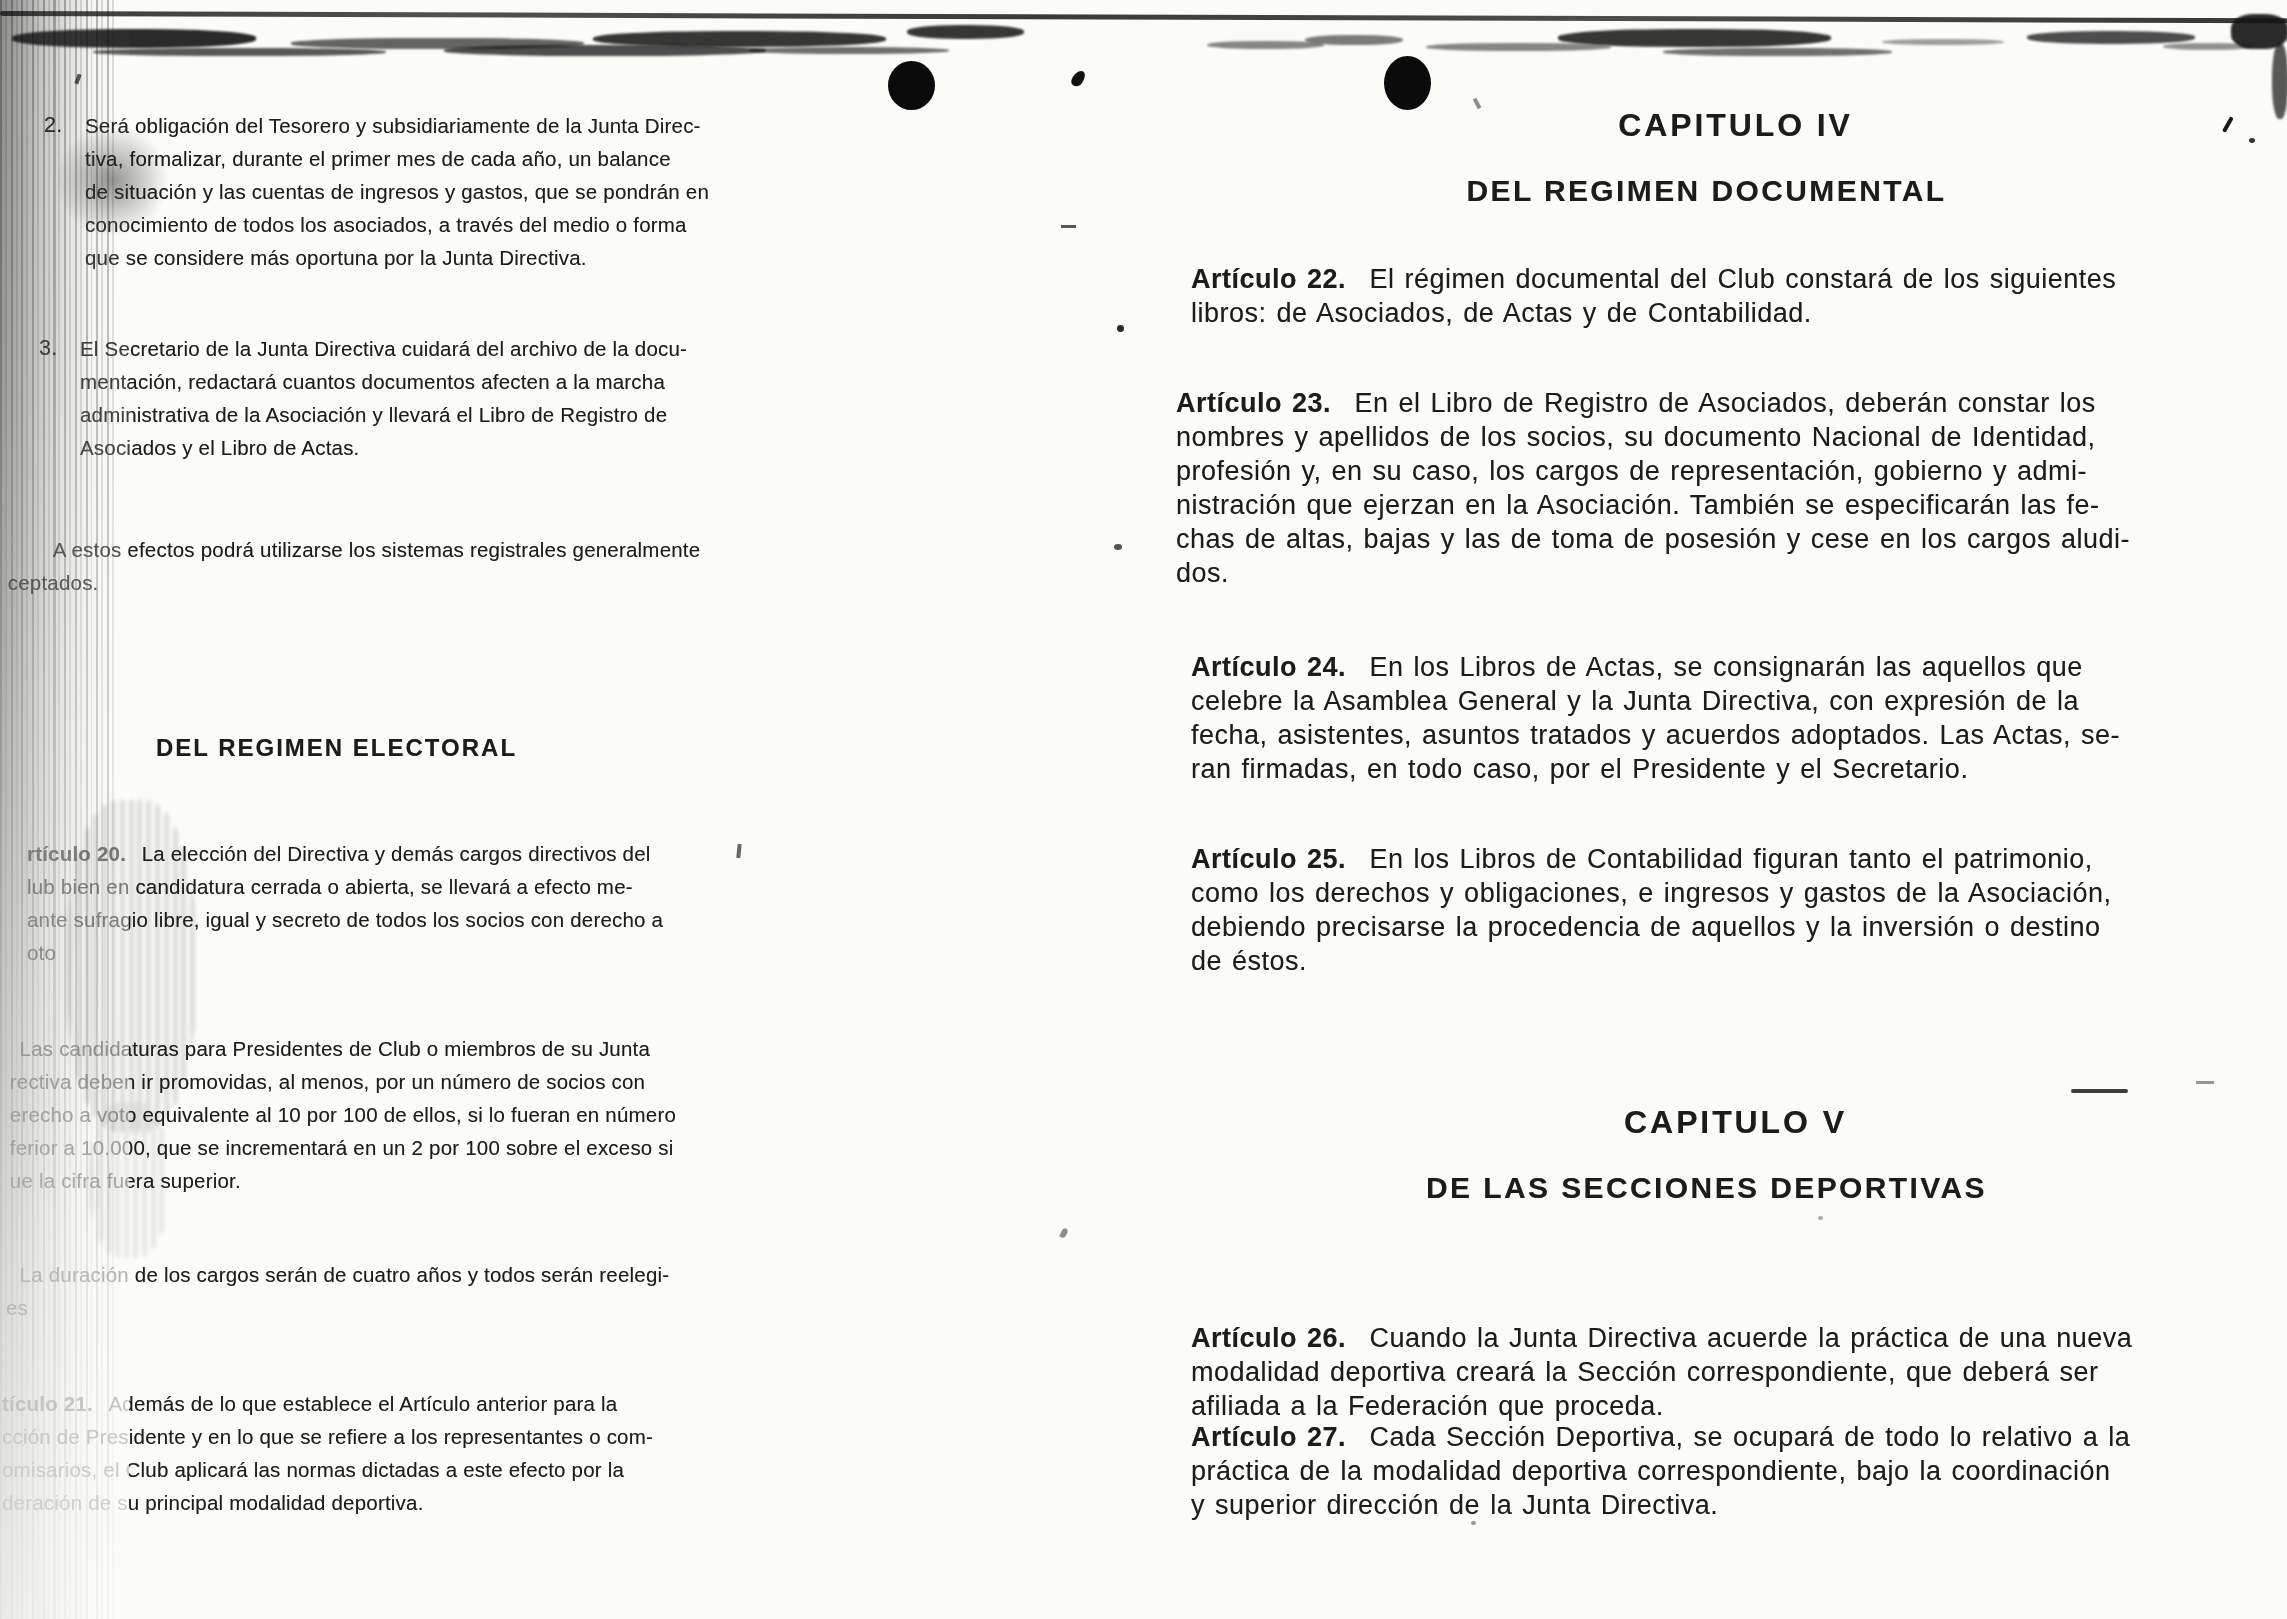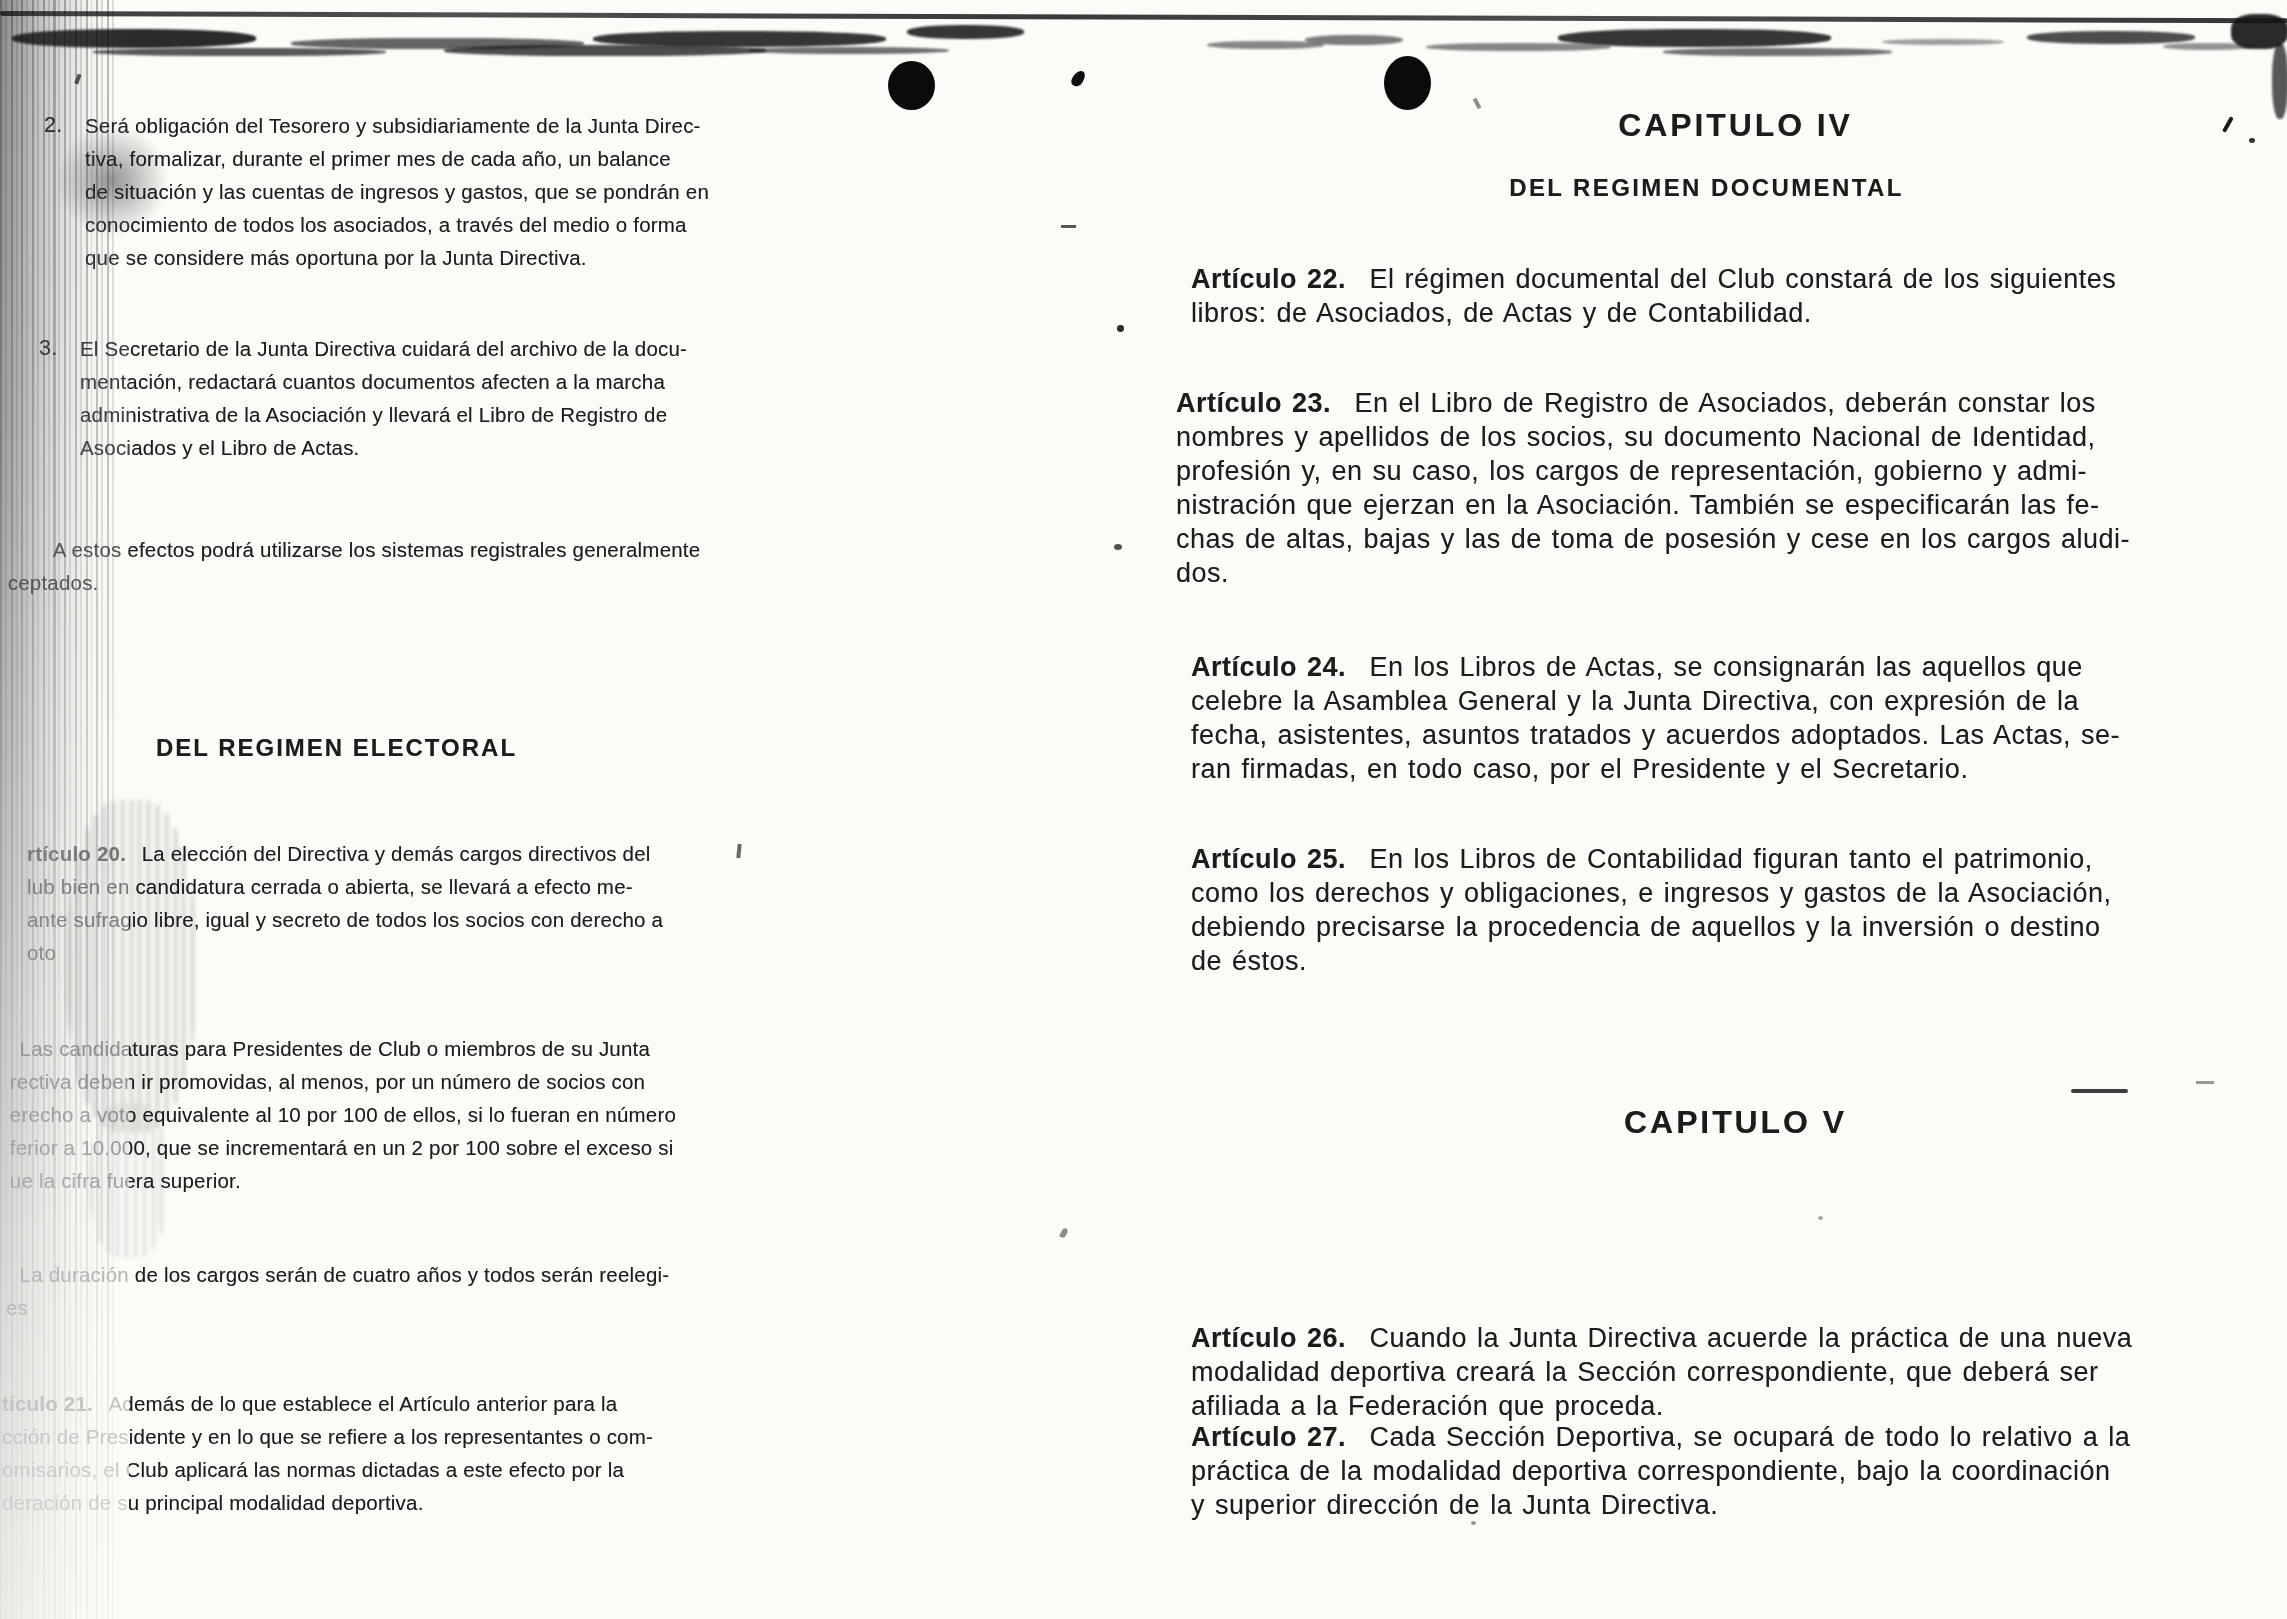--- a/index.html
+++ b/index.html
@@ -14,21 +14,21 @@
   
   .lp{font-size:20.5px;line-height:33px;letter-spacing:0.2px;}
   .lp b.lbl{font-weight:700;margin-right:15.6px;}
   
   .rp{font-size:27px;line-height:34px;letter-spacing:0.5px;word-spacing:2px;}
   .rp b.lbl{font-weight:700;margin-right:23.4px;}
   .item{display:flex;}
   .item .num{flex:0 0 41px;font-size:21.5px;}
   .heading-left{font-size:24px;font-weight:700;letter-spacing:2px;text-align:center;}
   .chapter{font-size:32px;font-weight:700;letter-spacing:2.9px;text-align:center;}
-  .subhead{font-size:24px;font-weight:700;letter-spacing:2.4px;text-align:center;}
+  .subhead{font-size:30px;font-weight:700;letter-spacing:2.4px;text-align:center;}
   
   .z1{z-index:1;} .z2{z-index:2;} .z3{z-index:3;pointer-events:none;}
   .text-layer{z-index:2;}
   .topline{
     position:absolute;left:0;top:10.7px;width:2288px;height:4.9px;opacity:.85;border-radius:2.9px;
     background:linear-gradient(90deg,#1a1a1a,#333 20%,#181818 45%,#2e2e2e 70%,#141414);
     transform:rotate(.18deg);transform-origin:left center;
   }
   .streak{position:absolute;background:#141414;border-radius:45%;filter:blur(1px);}
   .holepunch{position:absolute;background:#0b0b0b;border-radius:50%;}
@@ -178,20 +178,21 @@
 
     <div class="abs rp" style="left:99px;top:842px;width:1096px;">
       <b class="lbl">Artículo 25.</b><span class="t">En los Libros de Contabilidad figuran tanto el patrimonio,
 como los derechos y obligaciones, e ingresos y gastos de la Asociación,
 debiendo precisarse la procedencia de aquellos y la inversión o destino
 de éstos.</span>
     </div>
 
     <div class="abs chapter" style="left:156px;top:1104px;width:975px;">CAPITULO V</div>
 
+    <div class="abs subhead" style="left:127px;top:1171px;width:975px;">DE LAS SECCIONES DEPORTIVAS</div>
 
     <div class="abs rp" style="left:99px;top:1321px;width:1096px;">
       <b class="lbl">Artículo 26.</b><span class="t">Cuando la Junta Directiva acuerde la práctica de una nueva
 modalidad deportiva creará la Sección correspondiente, que deberá ser
 afiliada a la Federación que proceda.</span>
     </div>
 
     <div class="abs rp" style="left:99px;top:1420px;width:1096px;">
       <b class="lbl">Artículo 27.</b><span class="t">Cada Sección Deportiva, se ocupará de todo lo relativo a la
 práctica de la modalidad deportiva correspondiente, bajo la coordinación

